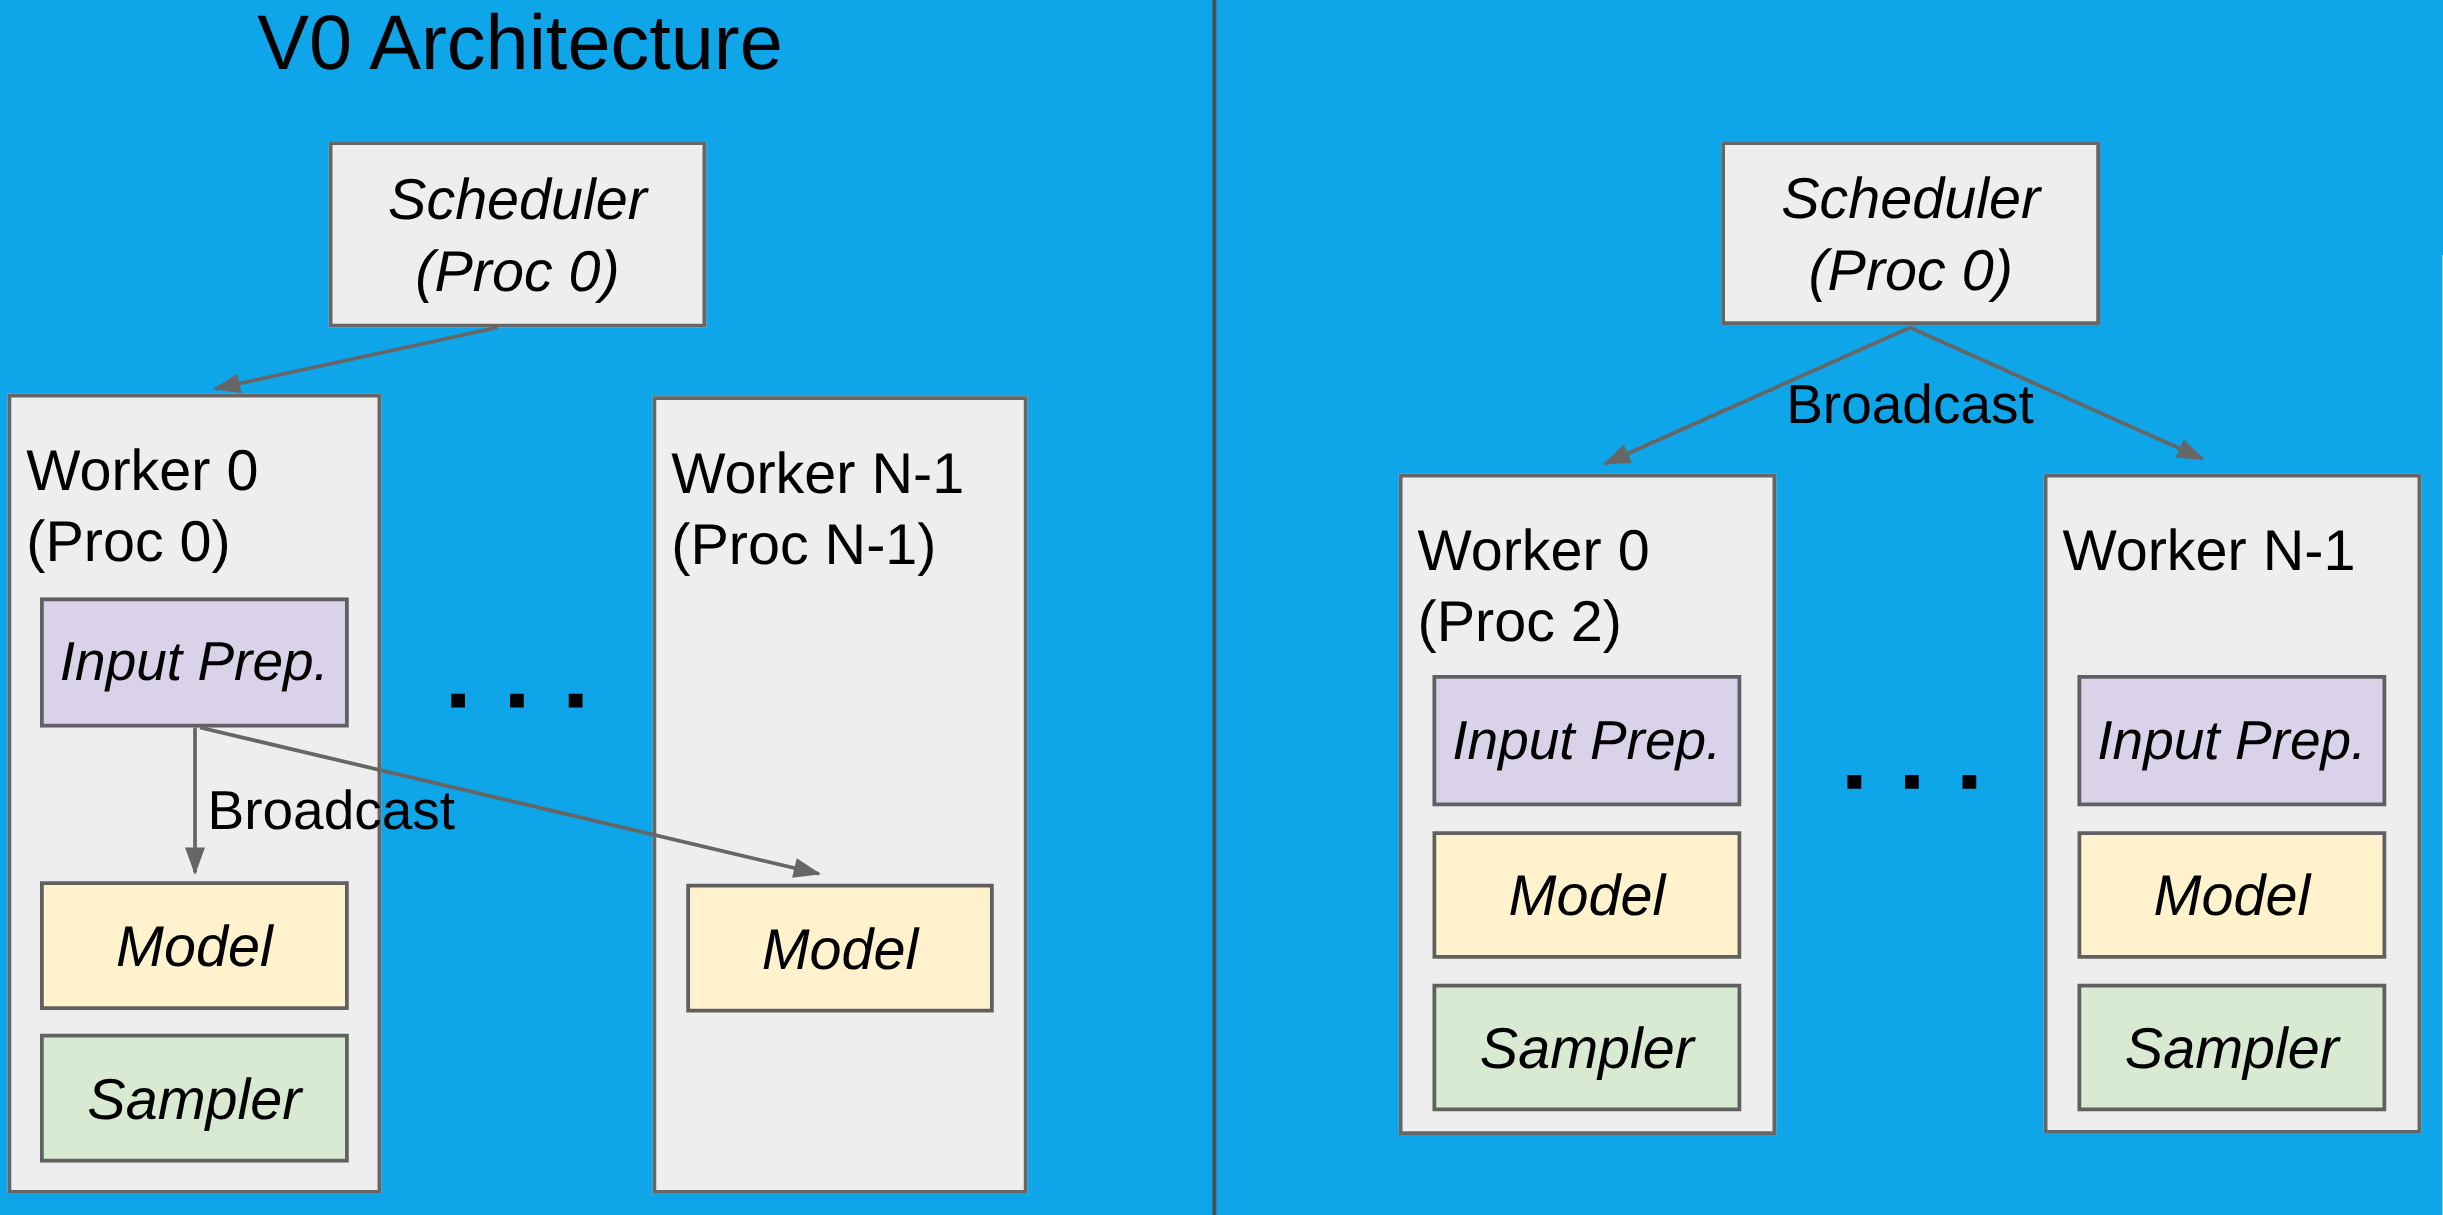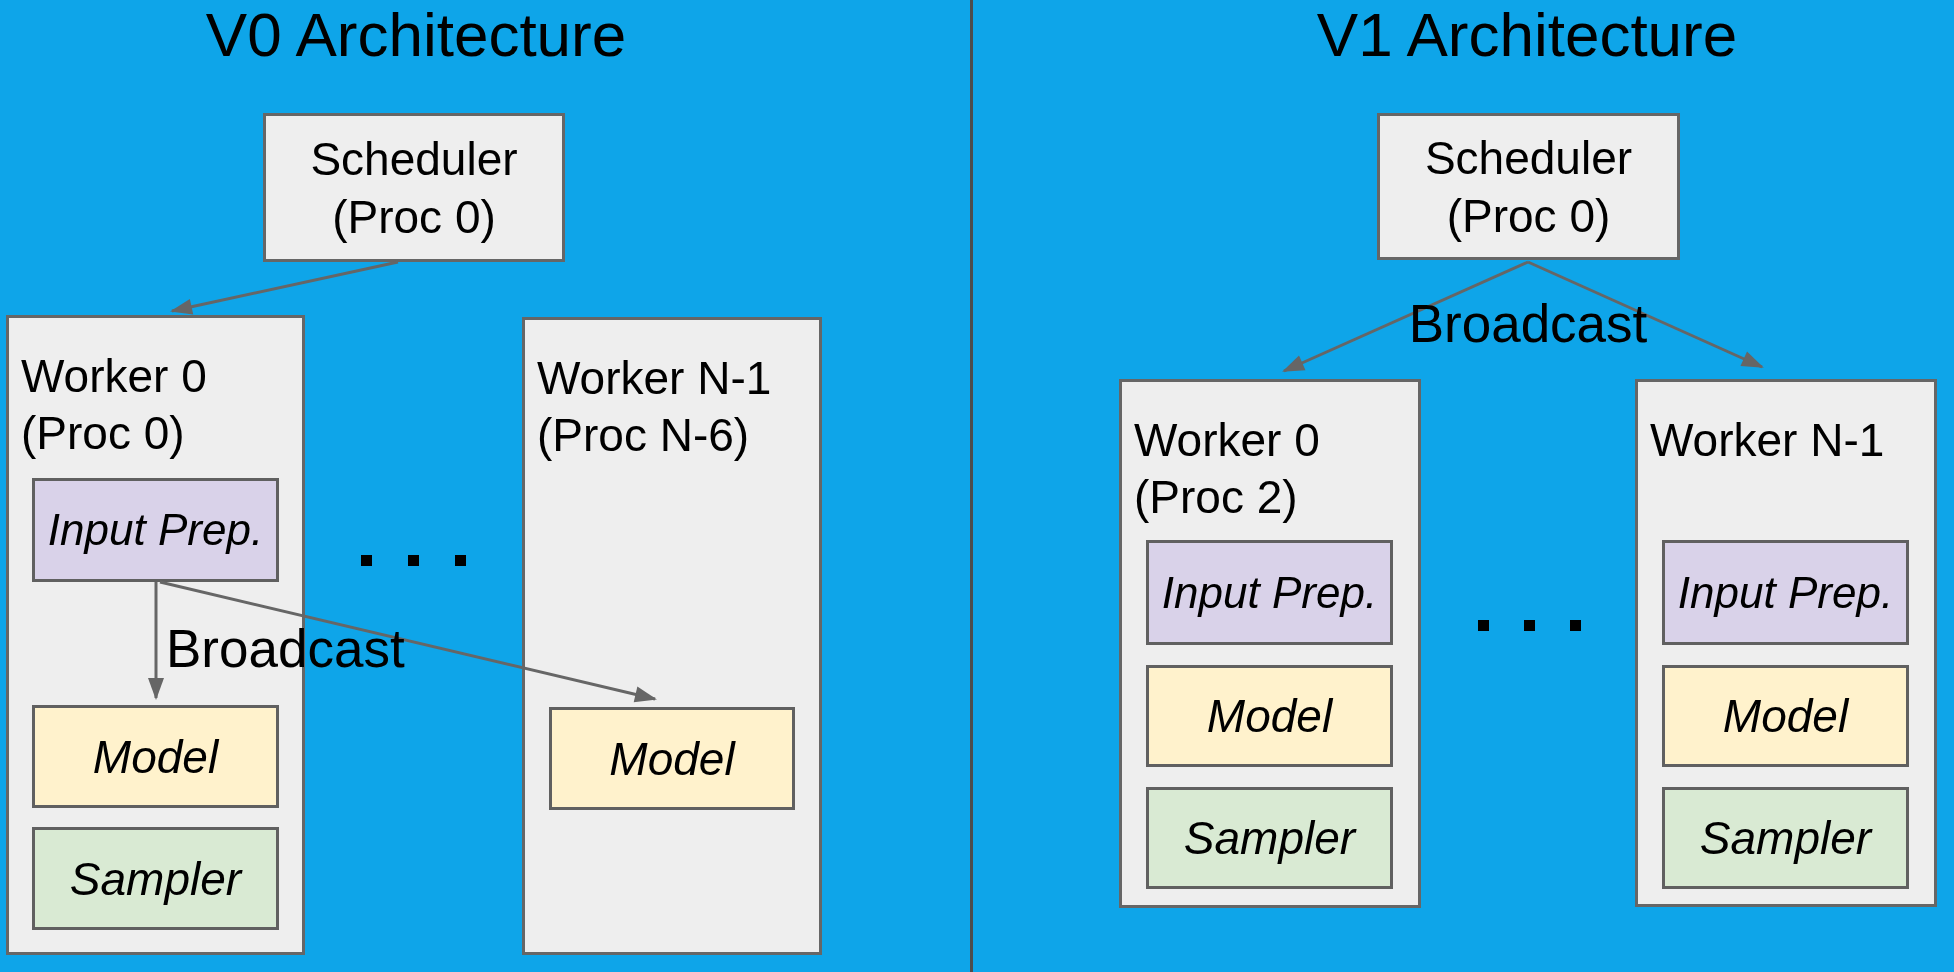--- a/index.html
+++ b/index.html
@@ -9,21 +9,21 @@
   }
   .title{
     position:absolute;top:2px;transform:translateX(-50%);
     font-size:62px;line-height:66px;white-space:nowrap;z-index:3;
   }
   #title-v0{left:416px;}
   #title-v1{left:1527px;}
   .gbox{position:absolute;background:#eeeeee;border:3px solid #666666;box-sizing:content-box;z-index:1;}
   .scheduler{
     display:flex;flex-direction:column;align-items:center;justify-content:center;
-    text-align:center;font-size:46px;line-height:58px;white-space:nowrap;
+    text-align:center;font-size:46px;line-height:58px;white-space:nowrap;font-style:italic;
   }
   #sched-v0{left:263px;top:113px;width:296px;height:143px;}
   #sched-v1{left:1377px;top:113px;width:297px;height:141px;}
   #worker-v0-0{left:6px;top:315px;width:293px;height:634px;}
   #worker-v0-n{left:522px;top:317px;width:294px;height:632px;}
   #worker-v1-0{left:1119px;top:379px;width:296px;height:523px;}
   #worker-v1-n{left:1635px;top:379px;width:296px;height:522px;}
   .worker-label{
     position:absolute;top:30px;left:12px;right:0;text-align:left;
     font-size:46px;line-height:57px;white-space:nowrap;
@@ -39,40 +39,39 @@
   #worker-v0-0 .input  {left:23px;top:160px;width:241px;height:98px;}
   #worker-v0-0 .model  {left:23px;top:387px;width:241px;height:97px;}
   #worker-v0-0 .sampler{left:23px;top:509px;width:241px;height:97px;}
   
   #worker-v0-n .model  {left:24px;top:387px;width:240px;height:97px;}
   
   #worker-v1-0 .input, #worker-v1-n .input  {left:24px;top:158px;width:241px;height:99px;}
   #worker-v1-0 .model, #worker-v1-n .model  {left:24px;top:283px;width:241px;height:96px;}
   #worker-v1-0 .sampler,#worker-v1-n .sampler{left:24px;top:405px;width:241px;height:96px;}
 
-  .bc-label{position:absolute;font-size:53px;line-height:50px;white-space:nowrap;z-index:3;}
+  .bc-label{position:absolute;font-size:44px;line-height:50px;white-space:nowrap;z-index:3;}
   #bc-v0{left:166px;top:624px;}
   #bc-v1{left:1528px;top:299px;transform:translateX(-50%);}
 
   .dots{position:absolute;z-index:1;}
   .dot{position:absolute;width:11px;height:11px;background:#000;}
   #dots-v0{left:0;top:0;}
   #dots-v1{left:0;top:0;}
 
   .divider{position:absolute;left:970px;top:0;width:3px;height:972px;background:#4d4d4d;z-index:1;}
 
   svg.arrows{position:absolute;left:0;top:0;z-index:2;pointer-events:none;}
 </style>
 </head>
 <body>
 
 <div class="stage">
 
   <div class="title" id="title-v0">V0 Architecture</div>
-  <div class="title" id="title-v1">V1 Architecture</div>
 
   <div class="divider"></div>
 
   <div class="gbox scheduler" id="sched-v0">
     <span>Scheduler</span>
     <span>(Proc 0)</span>
   </div>
 
   <div class="gbox" id="worker-v0-0">
     <div class="worker-label">
@@ -80,21 +79,21 @@
       <div>(Proc 0)</div>
     </div>
     <div class="comp input">Input Prep.</div>
     <div class="comp model">Model</div>
     <div class="comp sampler">Sampler</div>
   </div>
 
   <div class="gbox" id="worker-v0-n">
     <div class="worker-label">
       <div>Worker N-1</div>
-      <div>(Proc N-6)</div>
+      <div>(Proc N-1)</div>
     </div>
     <div class="comp model">Model</div>
   </div>
 
   <div class="bc-label" id="bc-v0">Broadcast</div>
 
   <div class="dots" id="dots-v0" aria-label=". . .">
     <span class="dot" style="left:361px;top:555px;"></span>
     <span class="dot" style="left:408px;top:555px;"></span>
     <span class="dot" style="left:455px;top:555px;"></span>

